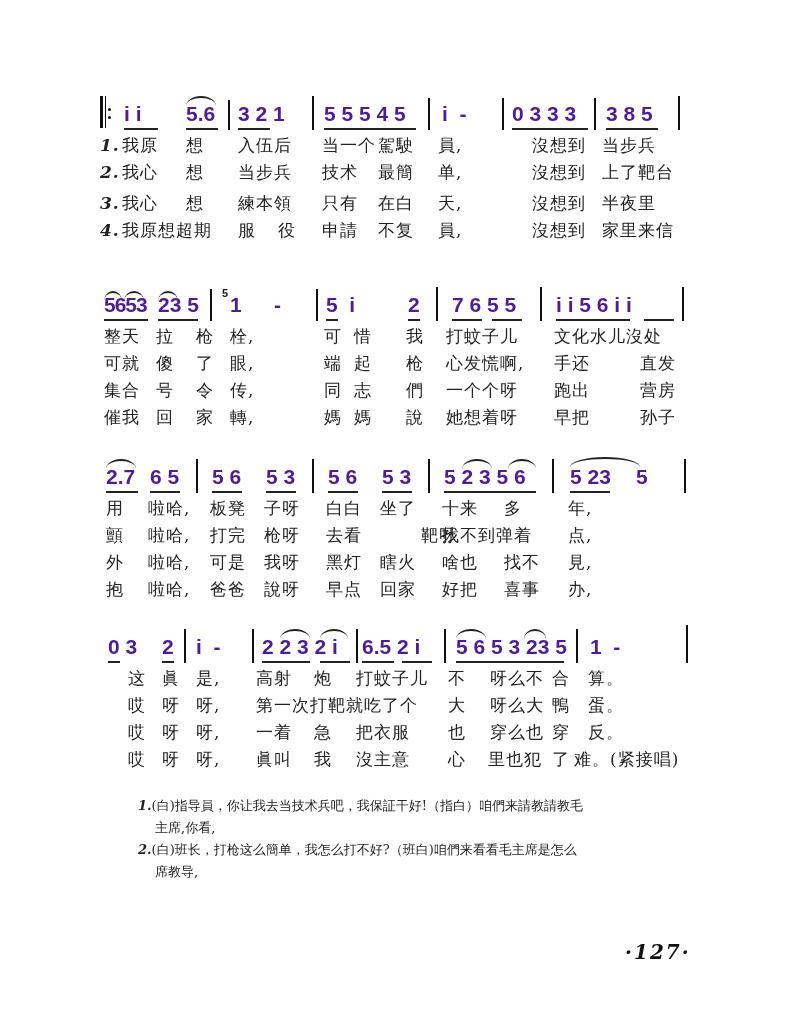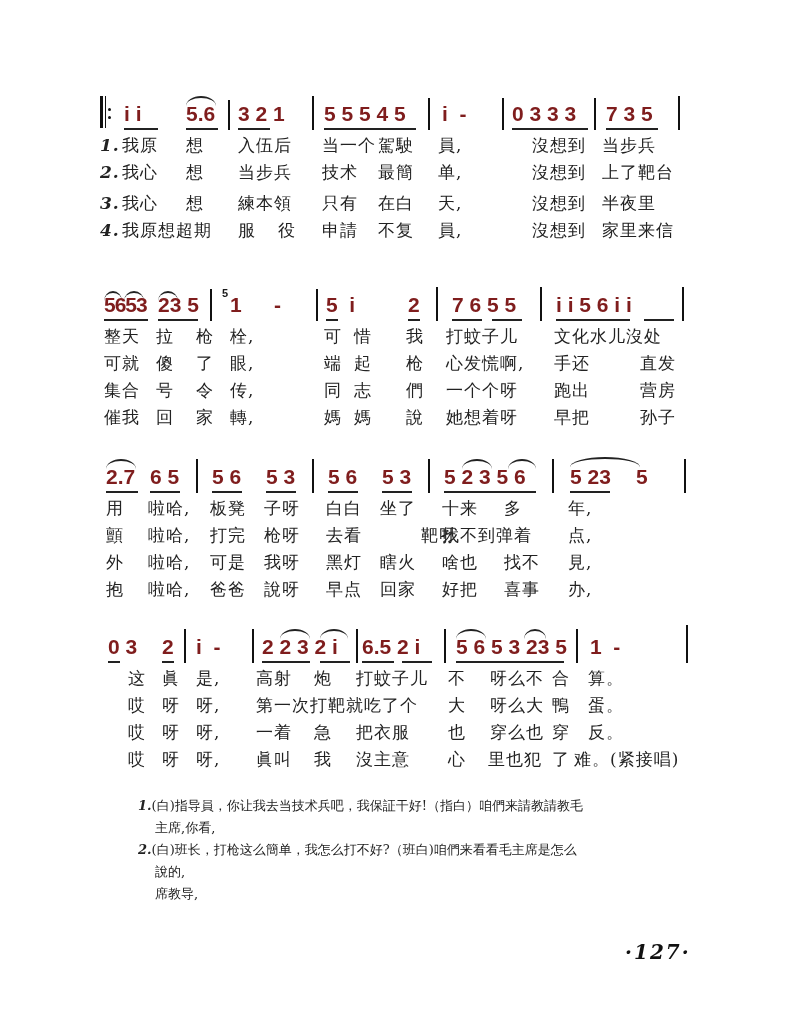--- a/index.html
+++ b/index.html
@@ -26,21 +26,21 @@
       position: relative;
       height: 42px;
     }
     .note {
       position: absolute;
       top: 10px;
       font-family: "Liberation Sans", sans-serif;
       font-weight: bold;
       font-size: 21px;
       line-height: 24px;
-      color: #7f1d1d;
+      color: #4c1d95;
       white-space: pre;
     }
     .underline {
       position: absolute;
       height: 1.5px;
       background: #222;
     }
     .barline {
       position: absolute;
       width: 2px;
@@ -135,21 +135,21 @@
       <div class="underline" style="left:138px; top:36px; width:32px;"></div>
       <div class="barline" style="left:212px; top:4px; height:34px;"></div>
       <span class="note" style="left:224px;">5 5 5 4 5</span>
       <div class="underline" style="left:224px; top:36px; width:92px;"></div>
       <div class="barline" style="left:328px; top:6px; height:32px;"></div>
       <span class="note" style="left:342px;">i  -</span>
       <div class="barline" style="left:402px; top:6px; height:32px;"></div>
       <span class="note" style="left:412px;">0 3 3 3</span>
       <div class="underline" style="left:412px; top:36px; width:76px;"></div>
       <div class="barline" style="left:494px; top:6px; height:32px;"></div>
-      <span class="note" style="left:506px;">7 3 5</span>
+      <span class="note" style="left:506px;">3 8 5</span>
       <div class="underline" style="left:506px; top:36px; width:52px;"></div>
       <div class="barline" style="left:578px; top:4px; height:34px;"></div>
     </div>
     <div class="lyrics-line">
       <span class="lyric verse-num" style="left:0;">1.</span>
       <span class="lyric" style="left:22px;">我原</span>
       <span class="lyric" style="left:86px;">想</span>
       <span class="lyric" style="left:138px;">入伍后</span>
       <span class="lyric" style="left:222px;">当一个</span>
       <span class="lyric" style="left:278px;">駕駛</span>
@@ -419,18 +419,17 @@
   </div>
 
   <div class="footnotes">
     <div class="fn-line">
       <span class="fn-num">1.</span><span>(白)指导員，你让我去当技术兵吧，我保証干好!（指白）咱們来請教請教毛</span>
     </div>
     <div class="fn-line fn-cont">主席,你看,</div>
     <div class="fn-line">
       <span class="fn-num">2.</span><span>(白)班长，打枪这么簡单，我怎么打不好?（班白)咱們来看看毛主席是怎么</span>
     </div>
-    <div class="fn-line fn-cont">說的,</div>
     <div class="fn-line fn-cont" style="">席教导,</div>
   </div>
 
   <div class="page-number">·127·</div>
 </div>
 
 </body></html>

